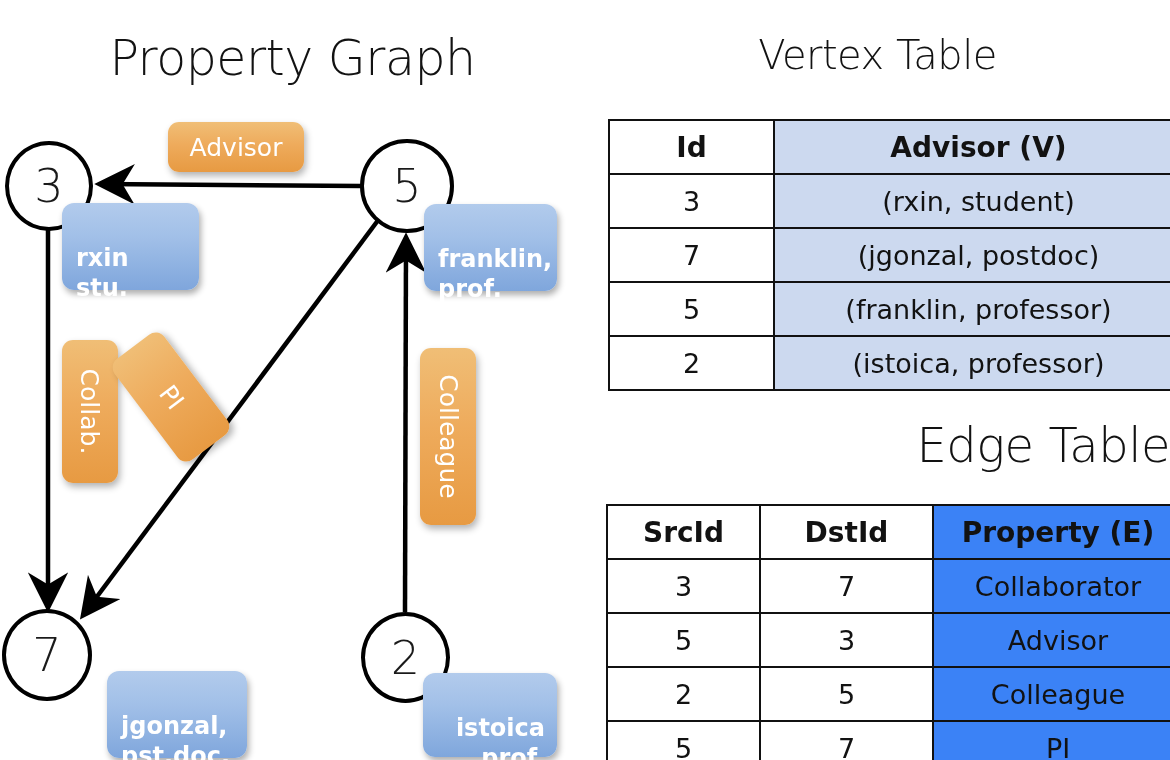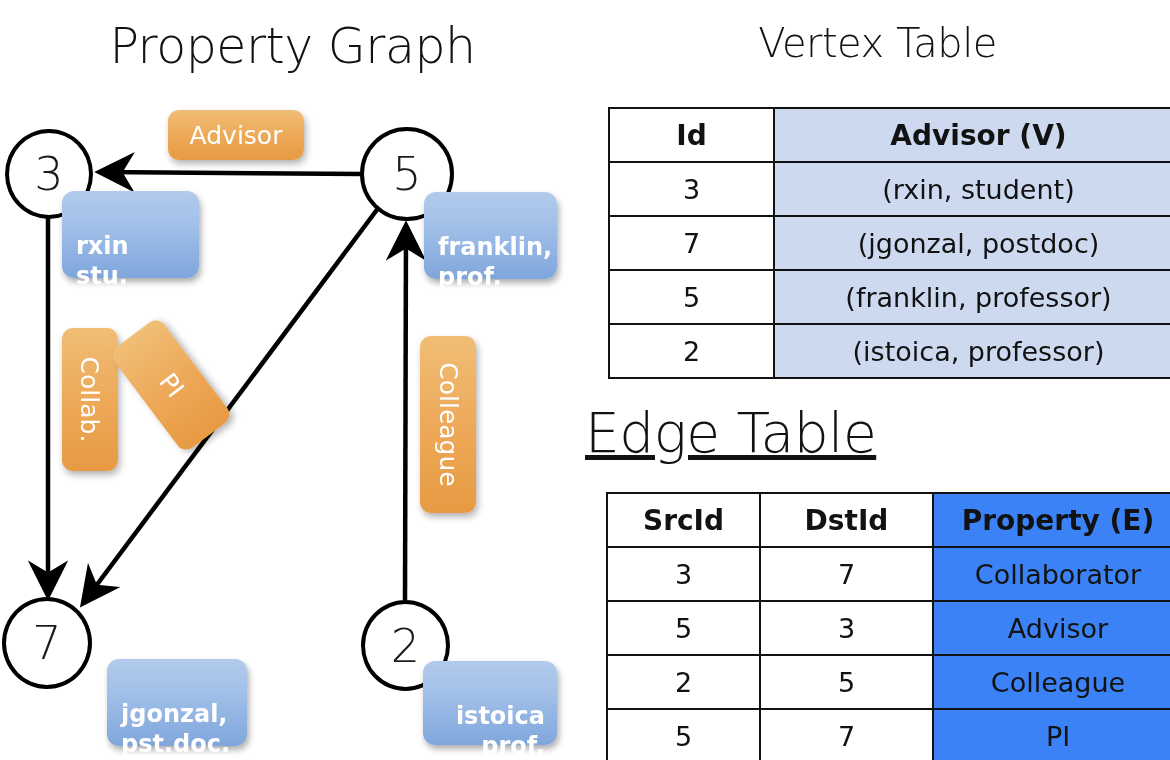--- a/index.html
+++ b/index.html
@@ -1,34 +1,34 @@
 <!DOCTYPE html>
 <html><head>
 <meta charset="utf-8">
 <style>
   html,body{margin:0;padding:0;background:#ffffff;}
   body{
     width:1170px;height:760px;position:relative;overflow:hidden;
     font-family:"Liberation Sans","DejaVu Sans",sans-serif;
     color:#000;
   }
-  .stage{position:absolute;left:0;top:4px;width:1170px;height:668px;}
+  .stage{position:absolute;left:0;top:16px;width:1170px;height:668px;}
 
   
   .title{
     position:absolute;
     font-family:"DejaVu Sans","Liberation Sans",sans-serif;
     font-weight:300;
     color:#121212;
     letter-spacing:-.5px;
     white-space:nowrap;
   }
   #title-property-graph{left:0;top:12px;width:585px;text-align:center;font-size:49px;line-height:62px;}
   #title-vertex-table{left:585px;top:8px;width:585px;text-align:center;font-size:40px;line-height:62px;}
-  #title-edge-table{left:585px;top:398px;width:585px;text-align:left;font-size:55px;line-height:62px;text-decoration:underline;}
+  #title-edge-table{left:585px;top:398px;width:585px;text-align:right;font-size:48px;line-height:62px;}
 
   
   #graph-canvas{position:absolute;left:0;top:0;width:585px;height:760px;}
   svg.edges{position:absolute;left:0;top:0;width:585px;height:760px;overflow:visible;}
 
   .vnode{
     position:absolute;border:4px solid #000;border-radius:50%;
     background:#fff;box-sizing:border-box;
     display:flex;align-items:center;justify-content:center;
     font-family:"DejaVu Sans","Liberation Sans",sans-serif;

